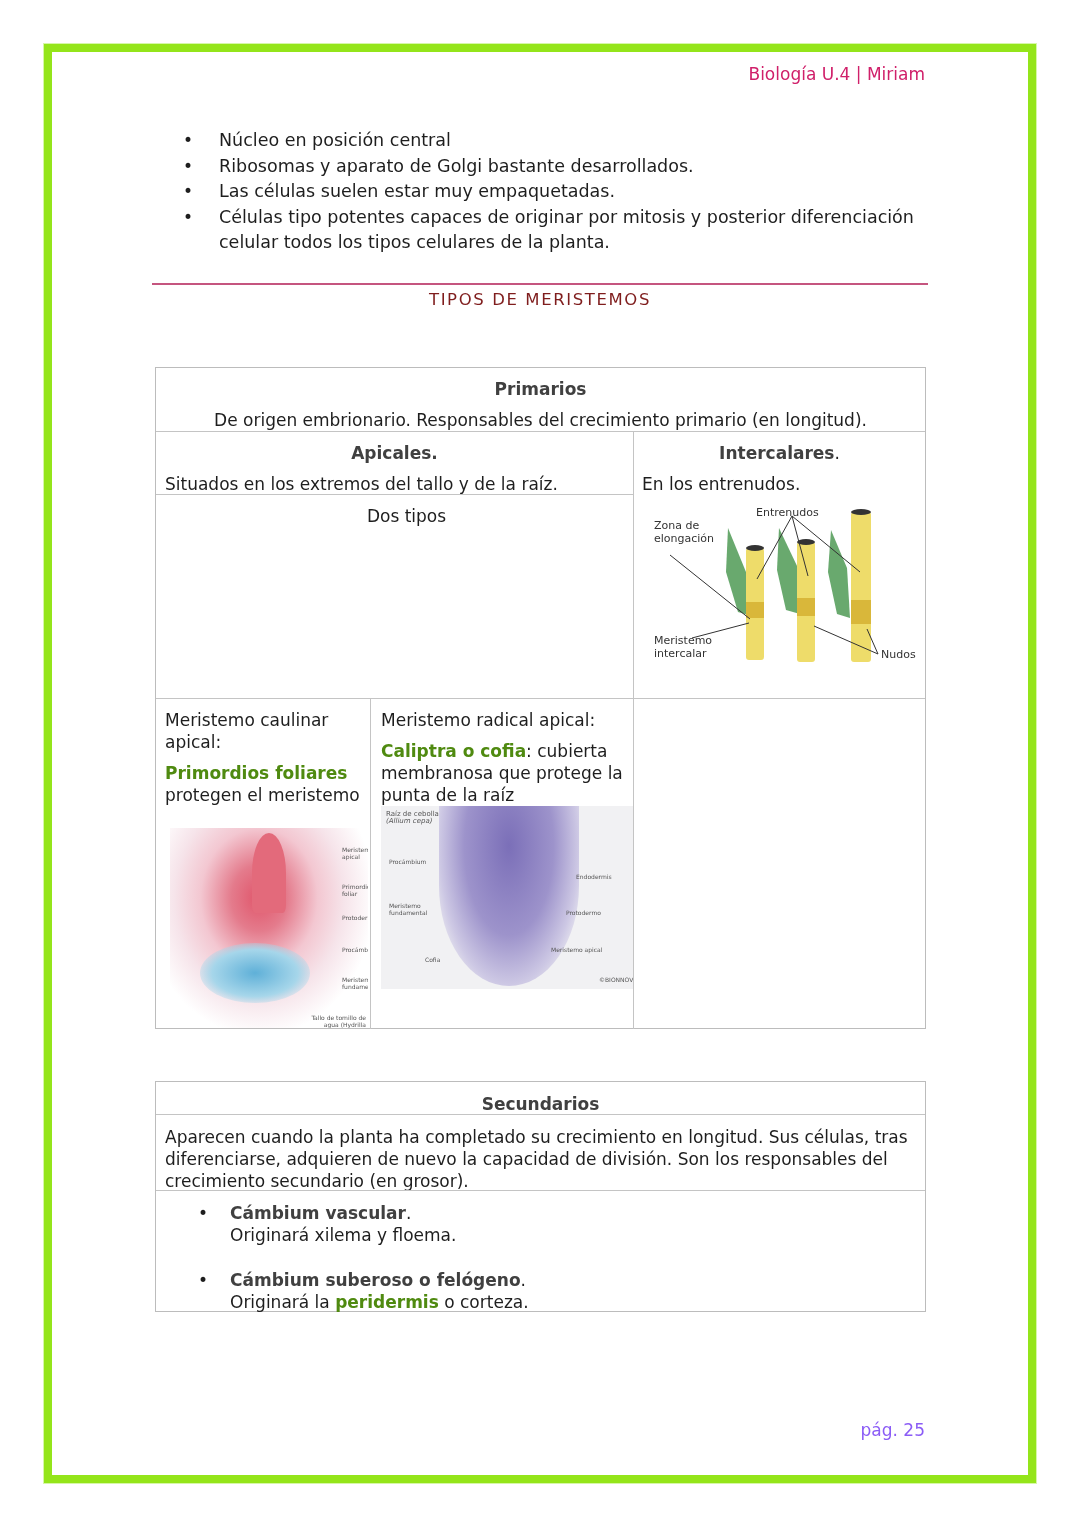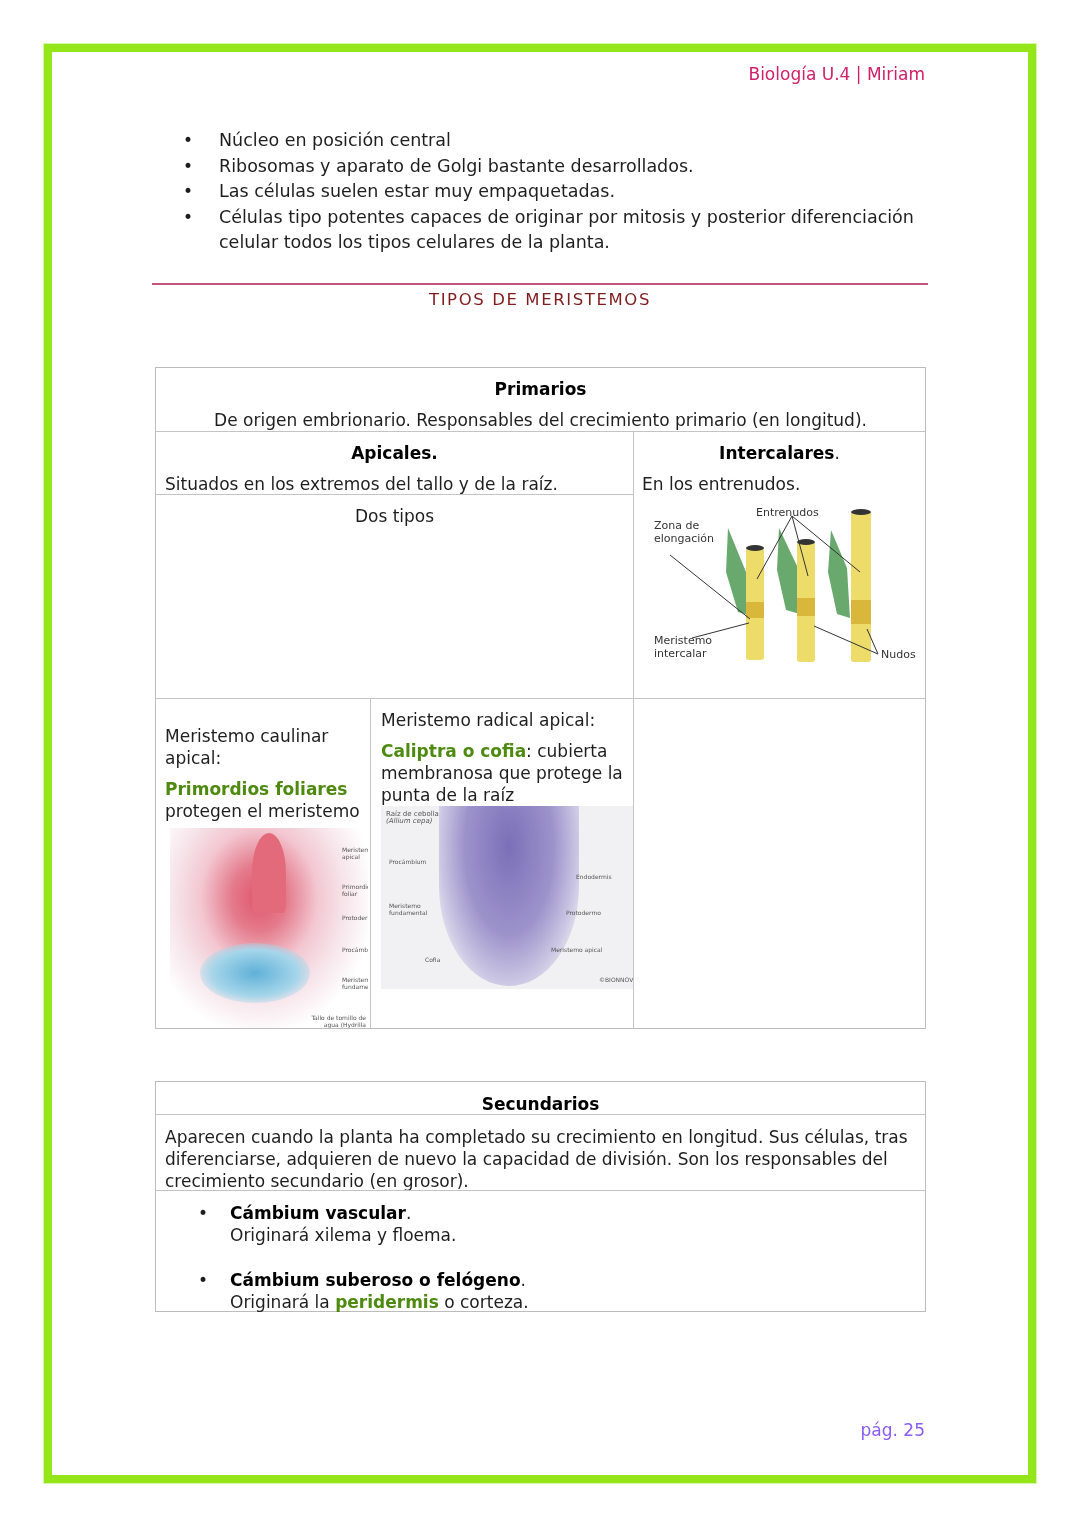--- a/index.html
+++ b/index.html
@@ -13,21 +13,21 @@
   .bullets li { position:relative; padding-left:36px; }
   .bullets li::before { content:"\2022"; position:absolute; left:0; top:0; font-size:17px; }
   .divider { position:absolute; left:152px; top:283px; width:776px; height:2px; background:#c5557f; }
   .section-title { position:absolute; left:152px; top:290px; width:776px; text-align:center;
                    font-size:16.5px; letter-spacing:1.6px; color:#7f1d1d; }
 
   .tbl { position:absolute; border:1px solid #bcbcbc; box-sizing:border-box; background:#fff; }
   .cell { position:absolute; box-sizing:border-box; }
   .hline { position:absolute; height:1px; background:#c4c4c4; }
   .vline { position:absolute; width:1px; background:#c4c4c4; }
-  .pink-b { color:#000000; font-weight:bold; }
+  .pink-b { color:#404040; font-weight:bold; }
   .green-b { color:#4f8a10; font-weight:bold; }
   .txt { font-size:17px; line-height:22px; }
   .center { text-align:center; }
 
   
   .diagram { position:absolute; overflow:hidden; }
   .lbl { position:absolute; font-size:11px; line-height:13px; color:#333; }
   .tiny { position:absolute; font-size:6px; line-height:7px; color:#555; }
   .footer { position:absolute; right:155px; top:1420px; font-size:17px; color:#8b5cf6; }
 </style>
@@ -54,21 +54,21 @@
     <div class="txt pink-b">Primarios</div>
   </div>
   <div class="cell center txt" style="left:0; top:41px; width:769px;">De origen embrionario. Responsables del crecimiento primario (en longitud).</div>
   <div class="hline" style="left:0; top:63px; width:769px;"></div>
 
   <div class="cell center" style="left:0; top:74px; width:477px;">
     <span class="txt pink-b">Apicales.</span>
   </div>
   <div class="cell txt" style="left:9px; top:105px; width:460px;">Situados en los extremos del tallo y de la raíz.</div>
   <div class="hline" style="left:0; top:126px; width:477px;"></div>
-  <div class="cell center txt" style="left:0; top:137px; width:477px;">Dos tipos</div>
+  <div class="cell center txt" style="left:12px; top:137px; width:477px;">Dos tipos</div>
 
   <div class="vline" style="left:477px; top:63px; height:598px;"></div>
 
   <div class="cell center" style="left:478px; top:74px; width:291px;">
     <span class="txt pink-b">Intercalares</span><span class="txt">.</span>
   </div>
   <div class="cell txt" style="left:486px; top:105px; width:280px;">En los entrenudos.</div>
 
   <div class="diagram" style="left:478px; top:134px; width:291px; height:196px; background:#ffffff;">
     <svg width="291" height="196" viewBox="0 0 291 196">
@@ -101,21 +101,21 @@
     </svg>
     <div class="lbl" style="left:122px; top:4px;">Entrenudos</div>
     <div class="lbl" style="left:20px; top:17px; width:70px;">Zona de elongación</div>
     <div class="lbl" style="left:20px; top:132px; width:70px;">Meristemo intercalar</div>
     <div class="lbl" style="left:247px; top:146px;">Nudos</div>
   </div>
 
   <div class="hline" style="left:0; top:330px; width:769px;"></div>
   <div class="vline" style="left:214px; top:330px; height:331px;"></div>
 
-  <div class="cell txt" style="left:9px; top:341px; width:200px;margin-top:16px;">
+  <div class="cell txt" style="left:9px; top:341px; width:200px;">
     <div>Meristemo caulinar apical:</div>
     <div style="margin-top:9px;" class="green-b">Primordios foliares</div>
     <div>protegen el meristemo</div>
   </div>
   <div class="diagram" style="left:14px; top:460px; width:198px; height:200px; background:radial-gradient(ellipse at 45% 35%, #e0556a 0%, #e47b8c 18%, #f3c7d1 38%, #f6e4ea 55%, #ffffff 75%);">
     <div style="position:absolute; left:30px; top:115px; width:110px; height:60px; border-radius:50%; background:radial-gradient(ellipse, #5fb0d8 0%, #a6d6ea 55%, rgba(255,255,255,0) 80%);"></div>
     <div style="position:absolute; left:82px; top:5px; width:34px; height:80px; border-radius:50% 50% 10% 10%; background:#e36a7b;"></div>
     <div class="tiny" style="left:172px; top:18px; width:24px;">Meristemo apical</div>
     <div class="tiny" style="left:172px; top:55px; width:24px;">Primordio foliar</div>
     <div class="tiny" style="left:172px; top:86px; width:24px;">Protodermo</div>

